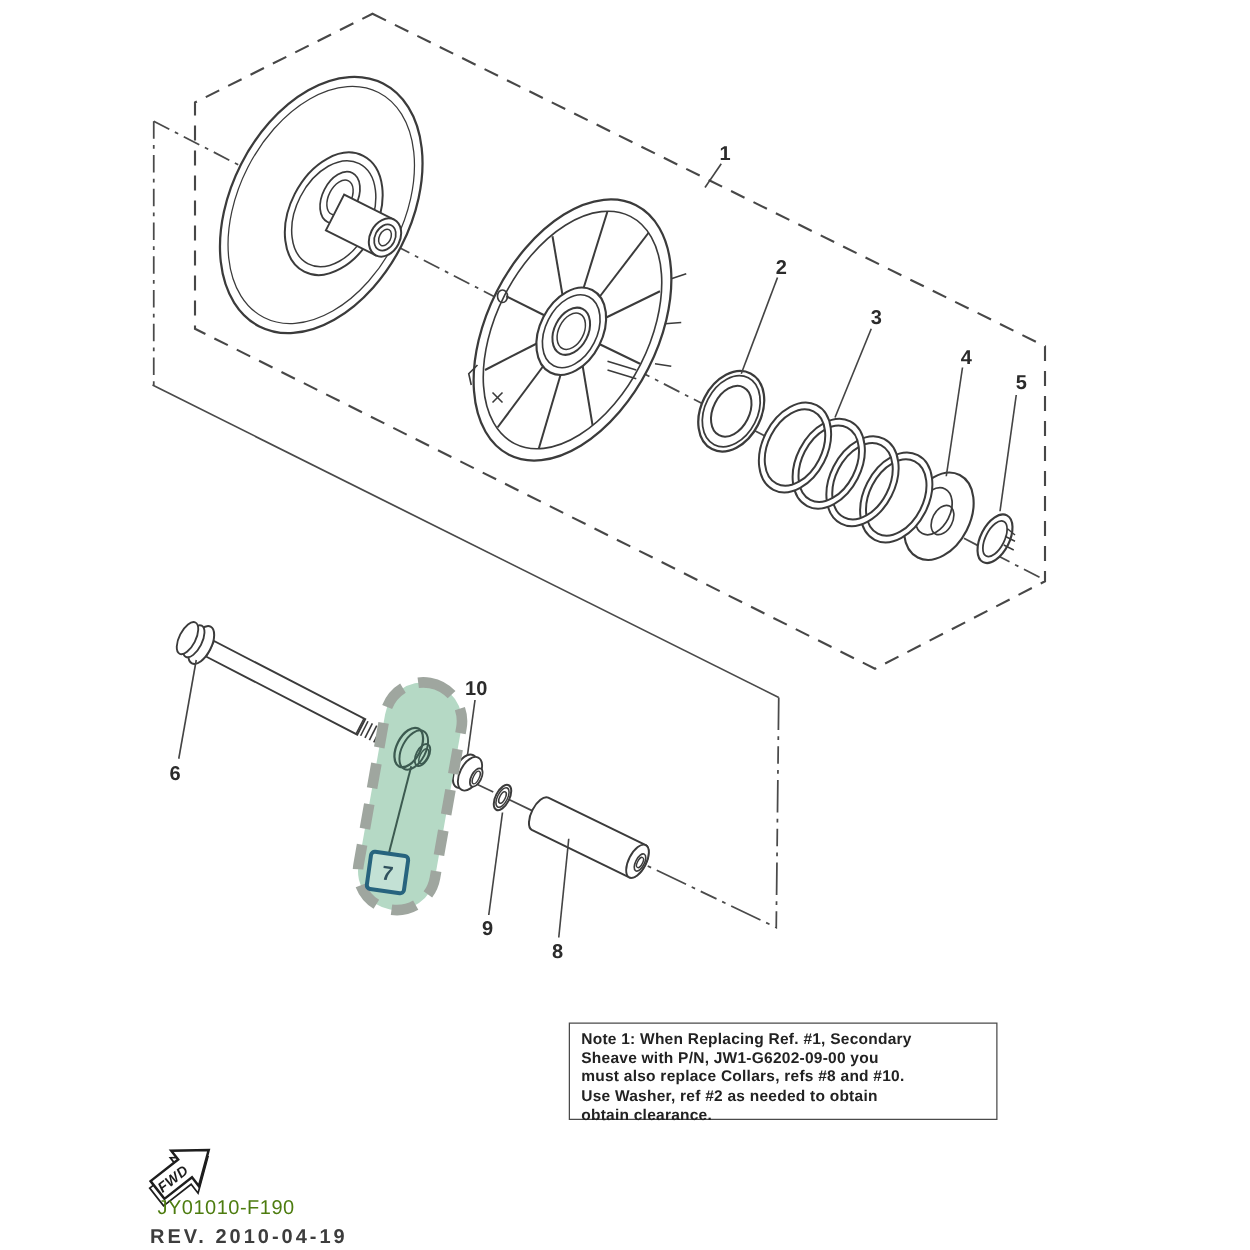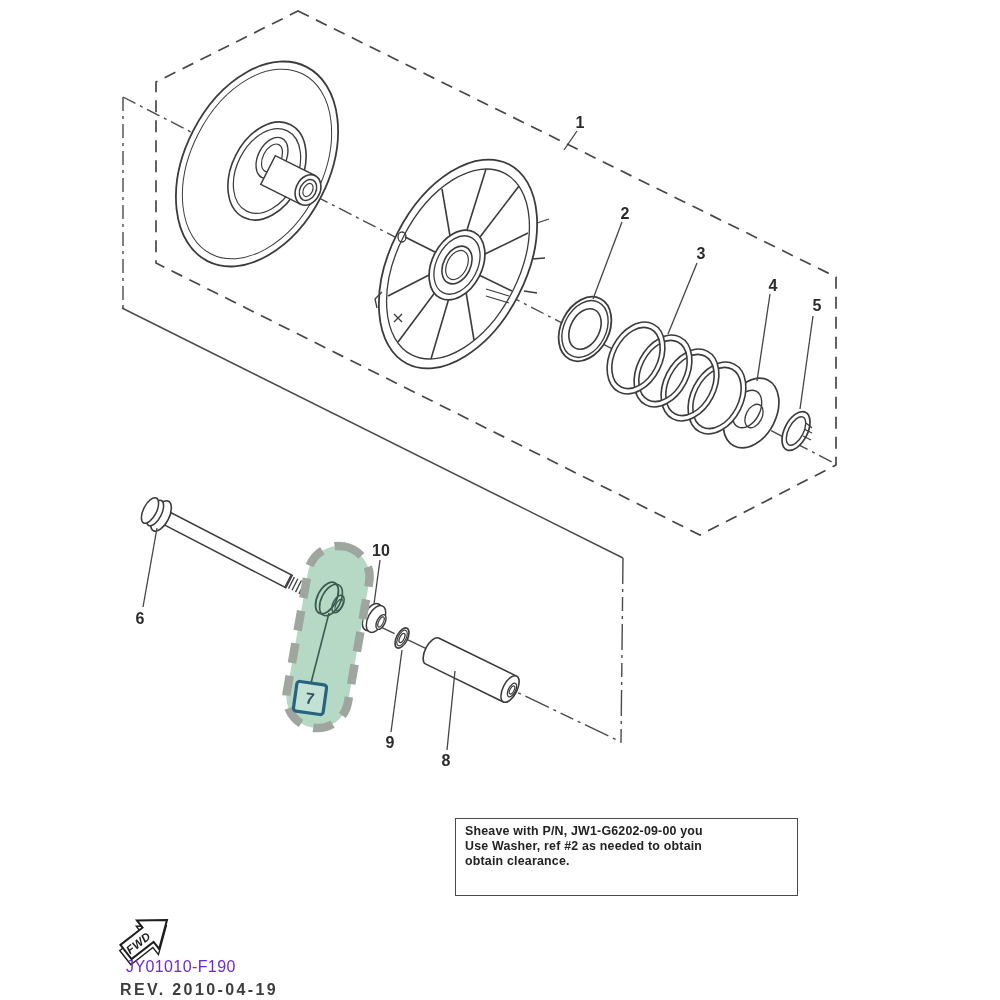--- a/index.html
+++ b/index.html
@@ -9,21 +9,21 @@
   svg{position:absolute;left:0;top:0;}
   svg text.callout{font:700 16px "Liberation Sans", sans-serif;fill:#2b2b2b;}
   svg text.ref7{font:700 16px "Liberation Sans", sans-serif;fill:#31525f;}
   svg text.fwd{font:italic 700 11.5px "Liberation Sans", sans-serif;fill:#1d1d1d;letter-spacing:.5px;}
   .note{position:absolute;left:455px;top:818px;width:343px;height:78px;
         border:1.6px solid #4a4a4a;background:#fff;box-sizing:border-box;
         padding:5px 8px 0 9px;}
   .note .nl{font:700 12.4px/15.2px "Liberation Sans", sans-serif;color:#222;
             letter-spacing:.2px;white-space:nowrap;}
   .dwgnum{position:absolute;left:126px;top:958px;font:400 16px "Liberation Sans", sans-serif;
-          color:#6d28d9;letter-spacing:.4px;}
+          color:#4d7c0f;letter-spacing:.4px;}
   .rev{position:absolute;left:120px;top:981px;font:700 16px "Liberation Sans", sans-serif;
        color:#3d3d3d;letter-spacing:2.4px;text-align:center;}
 </style>
 </head>
 <body>
 
 <div class="stage">
 
 <svg width="1000" height="1000" viewBox="0 0 1000 1000">
 
@@ -275,21 +275,23 @@
   <g>
     <g transform="translate(126,952) rotate(-38)">
       <path d="M0,-9 L28,-9 L28,-18 L52,0 L28,18 L28,9 L0,9 Z" transform="translate(-4,4)" fill="#fff" stroke="#1d1d1d" stroke-width="1.4"></path>
       <path d="M0,-9 L28,-9 L28,-18 L52,0 L28,18 L28,9 L0,9 Z" fill="#fff" stroke="#1d1d1d" stroke-width="2"></path>
       <text class="fwd" x="1.5" y="4.5">FWD</text>
     </g>
   </g>
 </svg>
 
   <div class="note">
+    <div class="nl">Note 1: When Replacing Ref. #1, Secondary</div>
     <div class="nl">Sheave with P/N, JW1-G6202-09-00 you</div>
+    <div class="nl">must also replace Collars, refs #8 and #10.</div>
     <div class="nl">Use Washer, ref #2 as needed to obtain</div>
     <div class="nl">obtain clearance.</div>
   </div>
 
   <div class="dwgnum">JY01010-F190</div>
   <div class="rev">REV. 2010-04-19</div>
 
 </div>
 
 </body></html>

